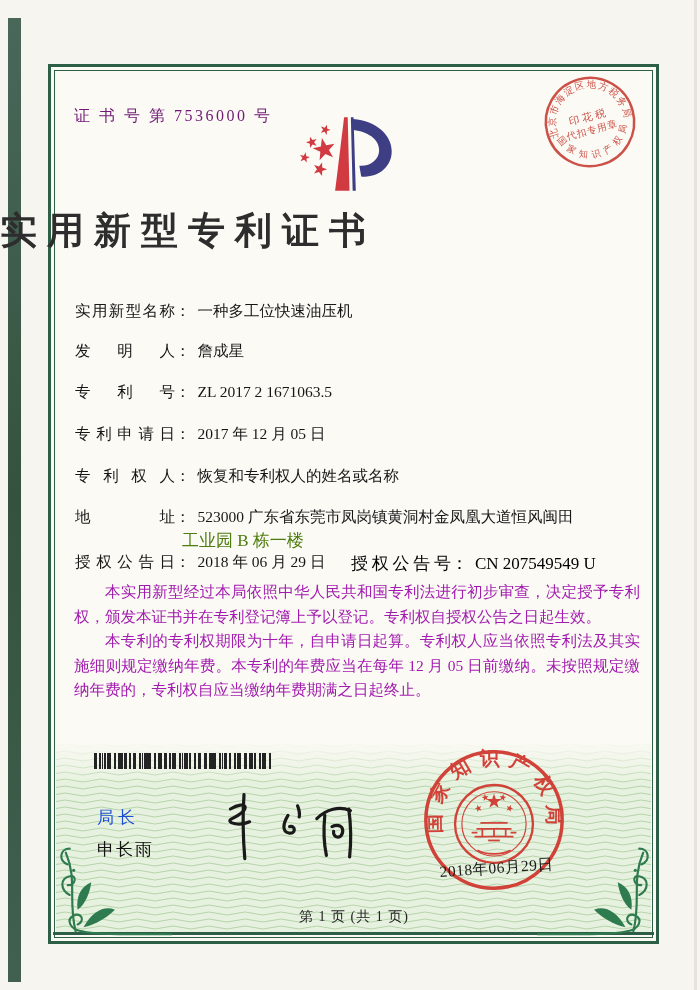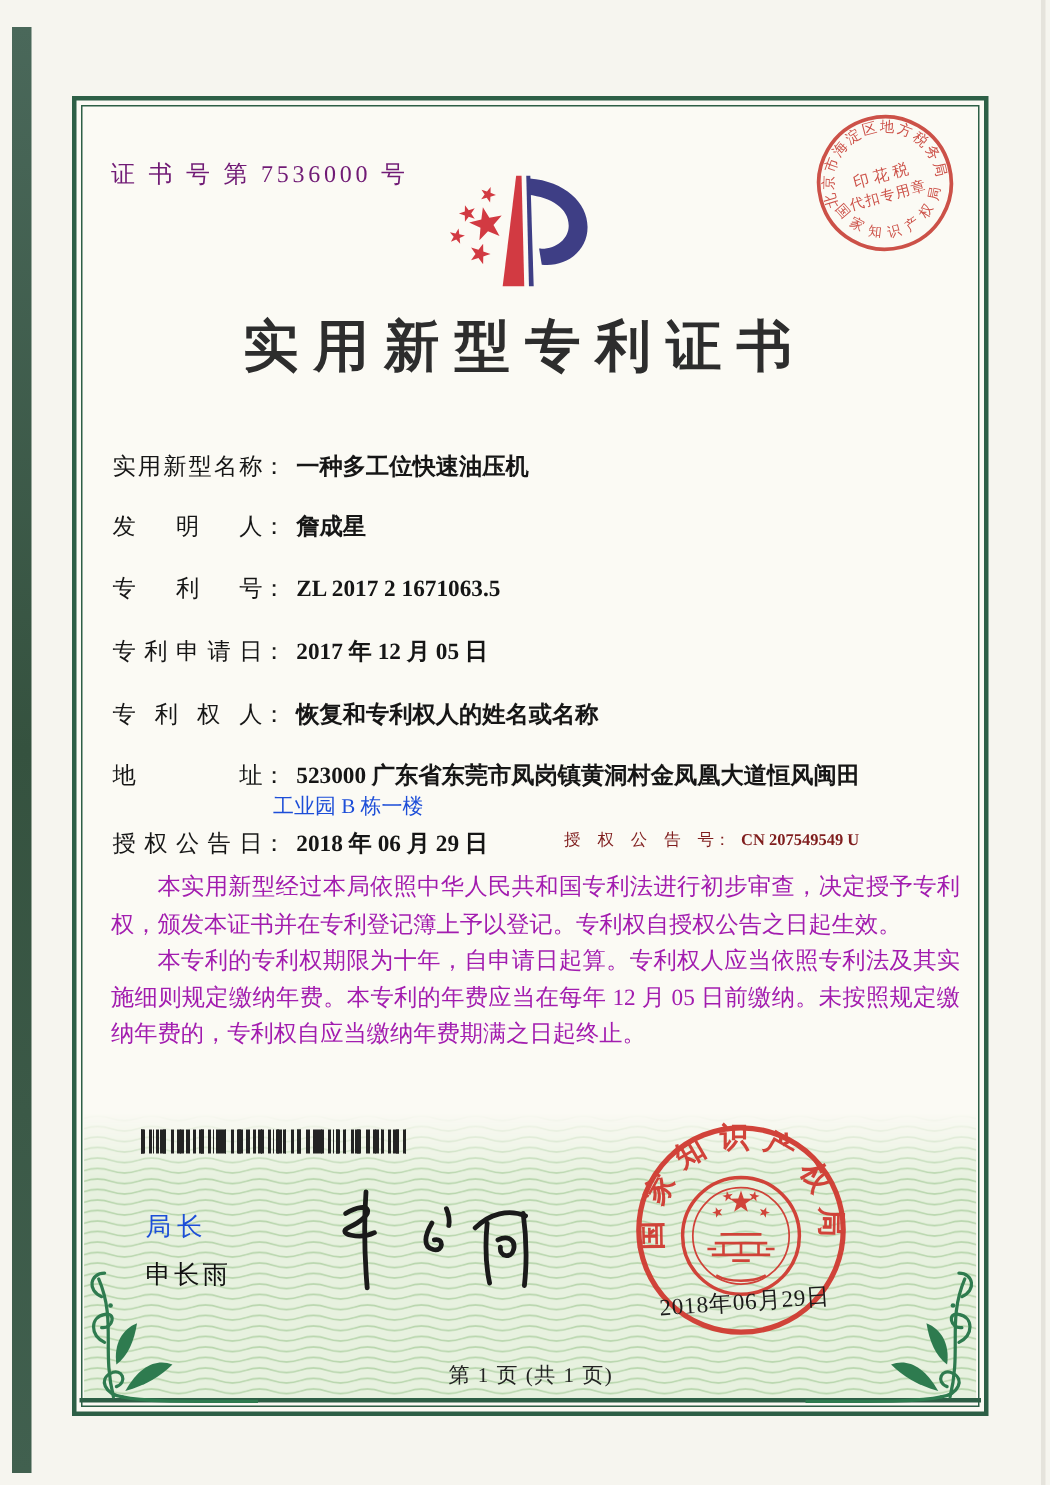--- a/index.html
+++ b/index.html
@@ -10,29 +10,29 @@
     color:#1c1c1c;
   }
   .spine{position:absolute;left:8px;top:18px;width:13px;height:964px;
     background:linear-gradient(180deg,#4a685a 0%,#35523f 50%,#41604f 100%);}
   .page-edge{position:absolute;right:3px;top:0;width:3px;height:990px;background:#e5e3dc;}
   .frame{position:absolute;left:48px;top:64px;width:611px;height:880px;
     border:3px solid #2d5f46;background:#fbfaf4;box-sizing:border-box;}
   .frame-inner{position:absolute;inset:3px;border:1px solid #2d5f46;}
   .cert-number{position:absolute;left:74px;top:106px;font-size:16px;letter-spacing:2.5px;color:#701a75;z-index:3;}
   .logo{position:absolute;left:282px;top:110px;width:135px;height:97px;z-index:3;}
-  .cert-title{position:absolute;left:0;top:206px;width:700px;text-align:center;
+  .cert-title{position:absolute;left:0;top:206px;width:700px;
     font-size:37px;font-weight:600;letter-spacing:10px;color:#2d2d2d;z-index:3;}
   .tax-stamp{position:absolute;left:542px;top:74px;width:96px;height:96px;
     transform:rotate(-15deg);opacity:.93;z-index:4;}
   .frow{position:absolute;left:75px;font-size:15.5px;color:#161616;white-space:nowrap;z-index:3;}
   .flabel{display:inline-block;width:100px;text-align:justify;text-align-last:justify;}
-  .fvalue{margin-left:7px;font-weight:bold;}
-  .addr2{position:absolute;left:182px;font-size:14px;color:#1d4ed8;z-index:3;}
-  .grant-no{position:absolute;left:376px;font-size:11px;color:#7f1d1d;white-space:nowrap;z-index:3;}
+  .fvalue{margin-left:7px;}
+  .addr2{position:absolute;left:182px;font-size:17px;color:#4d7c0f;z-index:3;}
+  .grant-no{position:absolute;left:351px;font-size:17px;color:#000000;white-space:nowrap;z-index:3;}
   .body-text{position:absolute;left:74px;top:580px;width:566px;font-size:15.5px;
     line-height:24.5px;text-align:justify;color:#a21caf;z-index:3;}
   .body-text p{margin:0;text-indent:2em;}
   .guilloche{position:absolute;left:56px;top:742px;width:595px;height:192px;z-index:1;
     -webkit-mask-image:linear-gradient(180deg,transparent 0,#000 42px);
     mask-image:linear-gradient(180deg,transparent 0,#000 42px);}
   .pattern-line{position:absolute;left:53px;top:932px;width:601px;height:3px;background:#2d5f46;z-index:2;}
   .flourish{position:absolute;top:840px;width:118px;height:100px;z-index:2;}
   .flourish.left{left:54px;}
   .flourish.right{left:537px;transform:scaleX(-1);}

